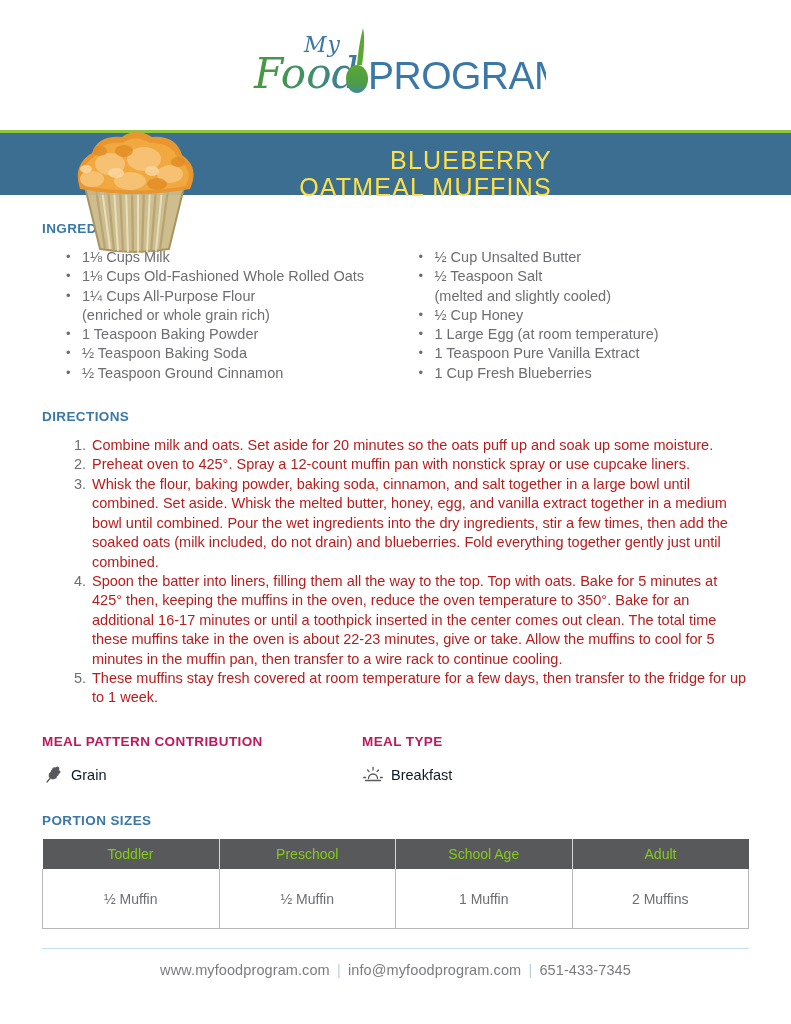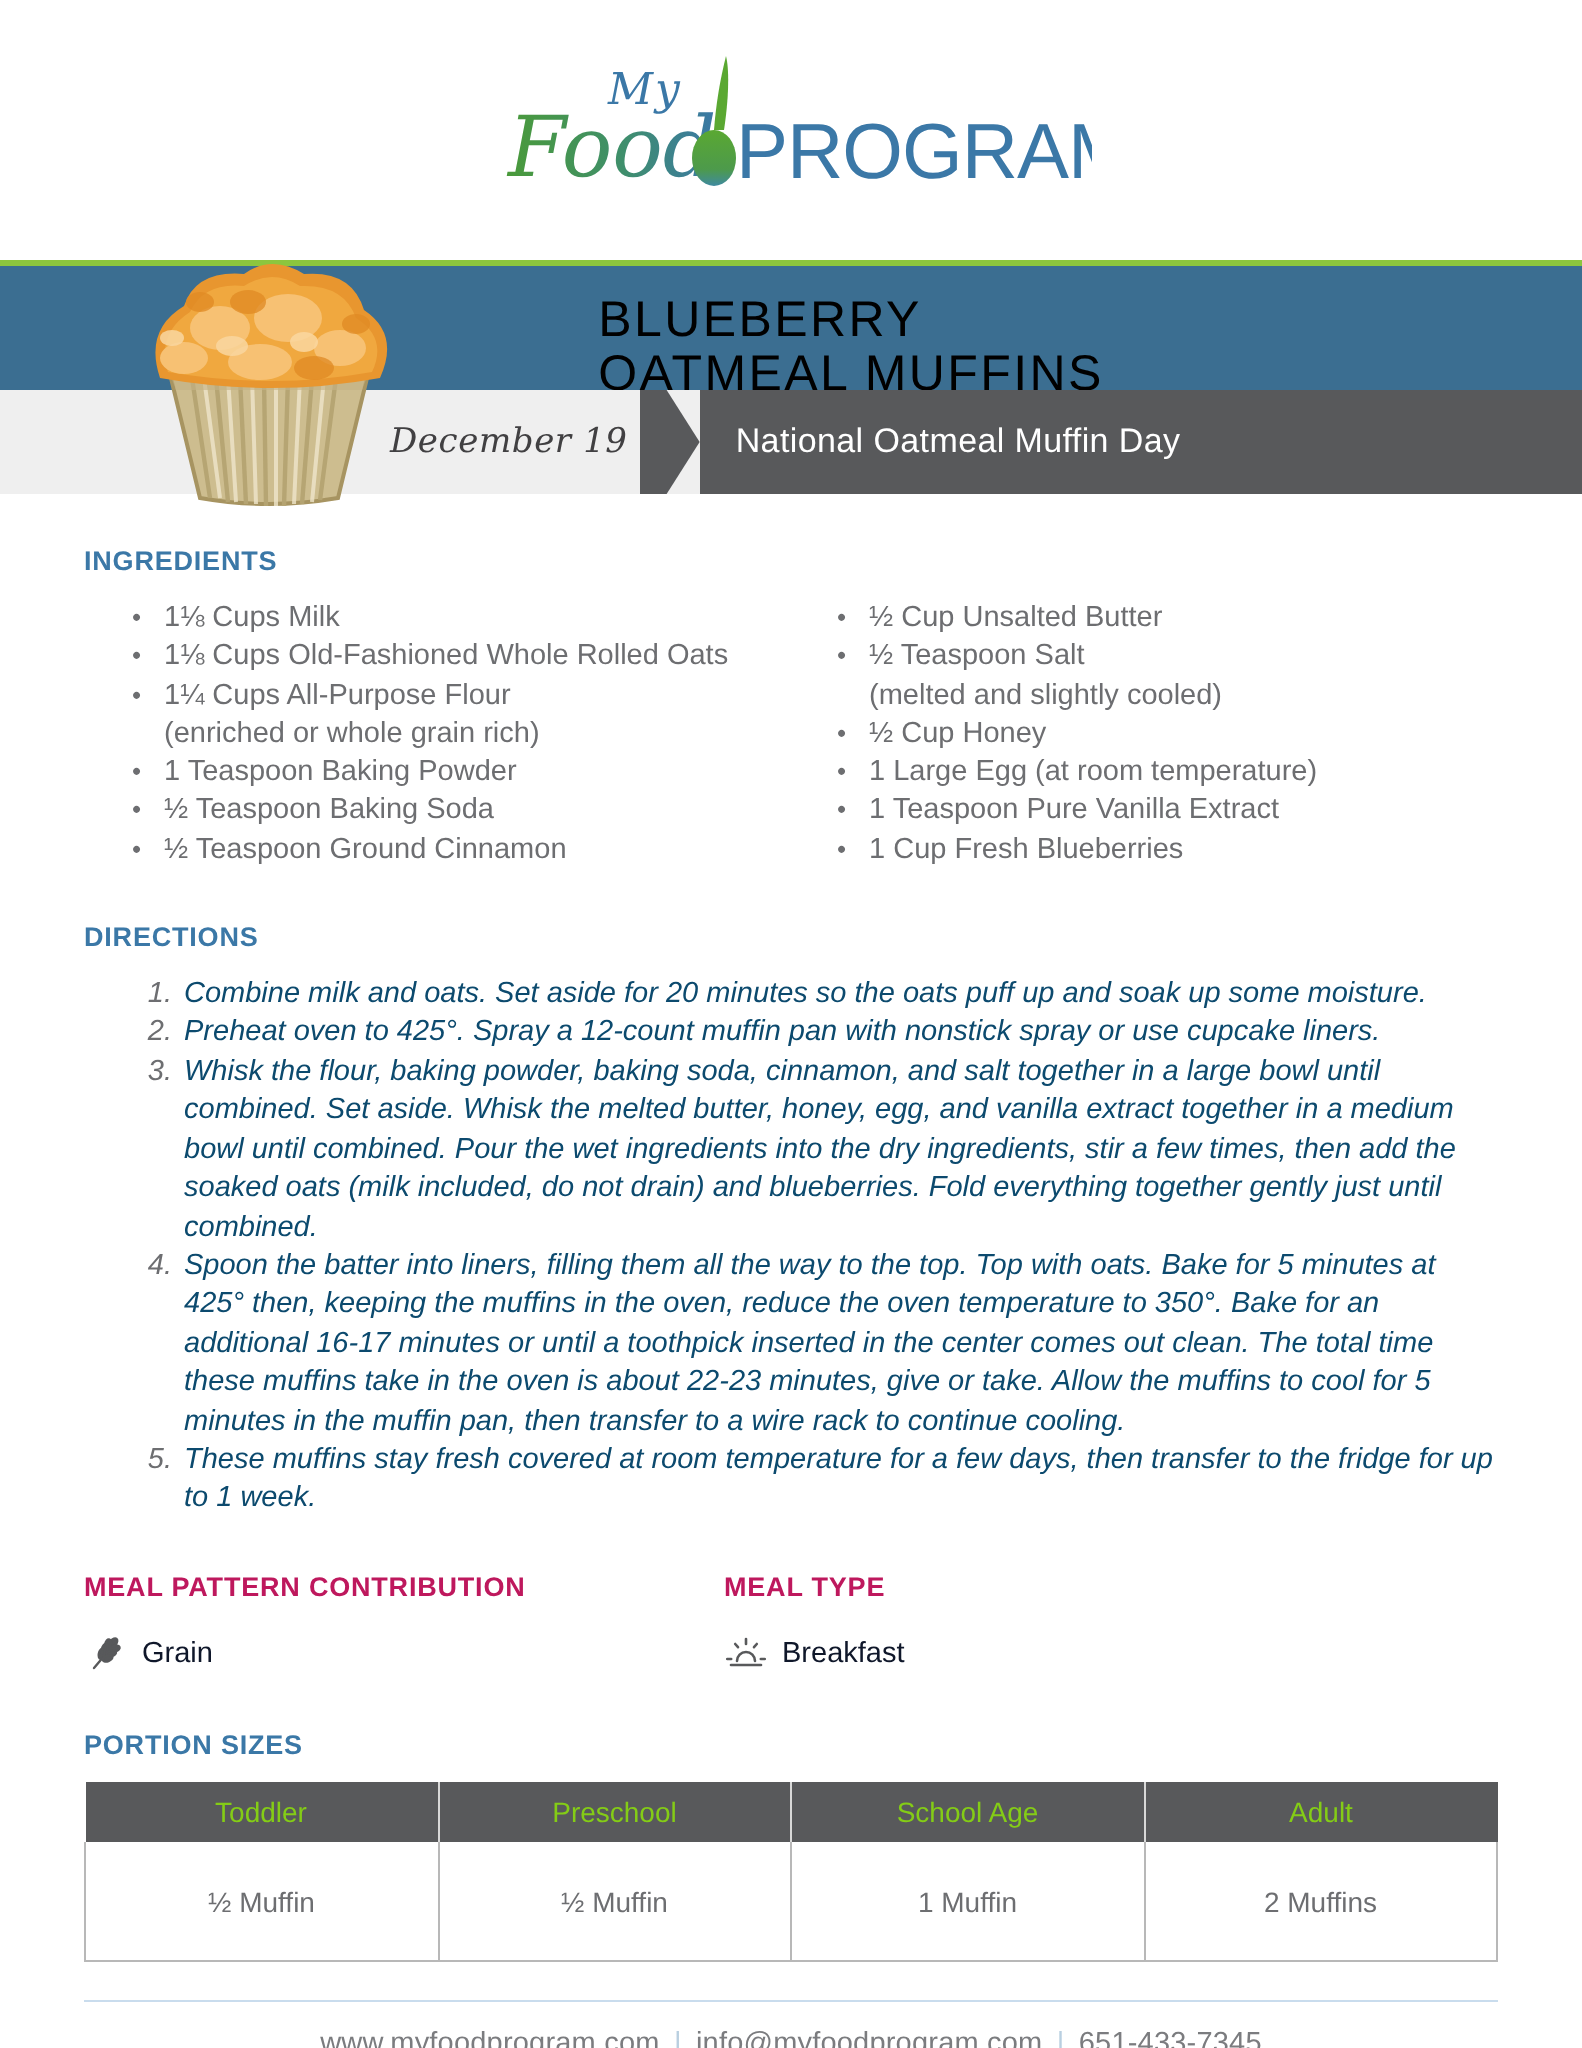--- a/index.html
+++ b/index.html
@@ -34,26 +34,26 @@
   }
   .title-band {
     background: #3b6e91;
     height: 62px;
     display: flex;
     align-items: center;
     justify-content: center;
     position: relative;
   }
   .recipe-title {
-    color: #000000;
+    color: #fde047;
     font-size: 25px;
     line-height: 27px;
     letter-spacing: 1.2px;
     font-weight: 400;
-    text-align: left;
+    text-align: right;
     padding-left: 60px;
     white-space: pre-line;
     margin-top: 20px;
   }
   .date-band {
     height: 52px;
     background: #efefef;
     display: flex;
     align-items: stretch;
     position: relative;
@@ -145,24 +145,23 @@
     margin: 0;
     padding-left: 48px;
     list-style: none;
     counter-reset: dir;
   }
   ol.dir-list li {
     counter-increment: dir;
     position: relative;
     font-size: 14.5px;
     line-height: 19.4px;
-    color: #0c4a6e;
+    color: #b91c1c;
     margin-bottom: 0;
     padding-left: 2px;
-    font-style: italic;
   }
   ol.dir-list li::before {
     content: counter(dir) ".";
     position: absolute;
     left: -20px;
     top: 0;
     width: 16px;
     text-align: right;
     color: #6d6e71;
   }
@@ -278,30 +277,20 @@
 </div>
 
 <div class="banner-wrap">
   <div class="green-rule"></div>
 
   <div class="title-band">
     <div class="recipe-title">BLUEBERRY
 OATMEAL MUFFINS</div>
   </div>
 
-  <div class="date-band">
-    <div class="spacer-left"></div>
-    <div class="date-chip">
-      <span class="date-text">December 19</span>
-    </div>
-    <div class="chevron"></div>
-    <div class="holiday-band">
-      <span class="holiday-text">National Oatmeal Muffin Day</span>
-    </div>
-  </div>
 
   <div class="muffin">
     <svg width="165" height="125" viewBox="0 0 165 125" xmlns="http://www.w3.org/2000/svg">
 
       <path d="M33 58 L132 58 L117 120 Q82 126 48 120 Z" fill="#cdbd8f"></path>
       <path d="M33 58 L132 58 L117 120 Q82 126 48 120 Z" fill="none" stroke="#a79461" stroke-width="2"></path>
       <g stroke="#b5a472" stroke-width="2.2" opacity="0.95">
         <line x1="44" y1="60" x2="53" y2="120"></line>
         <line x1="56" y1="60" x2="62" y2="122"></line>
         <line x1="68" y1="60" x2="71" y2="123"></line>

